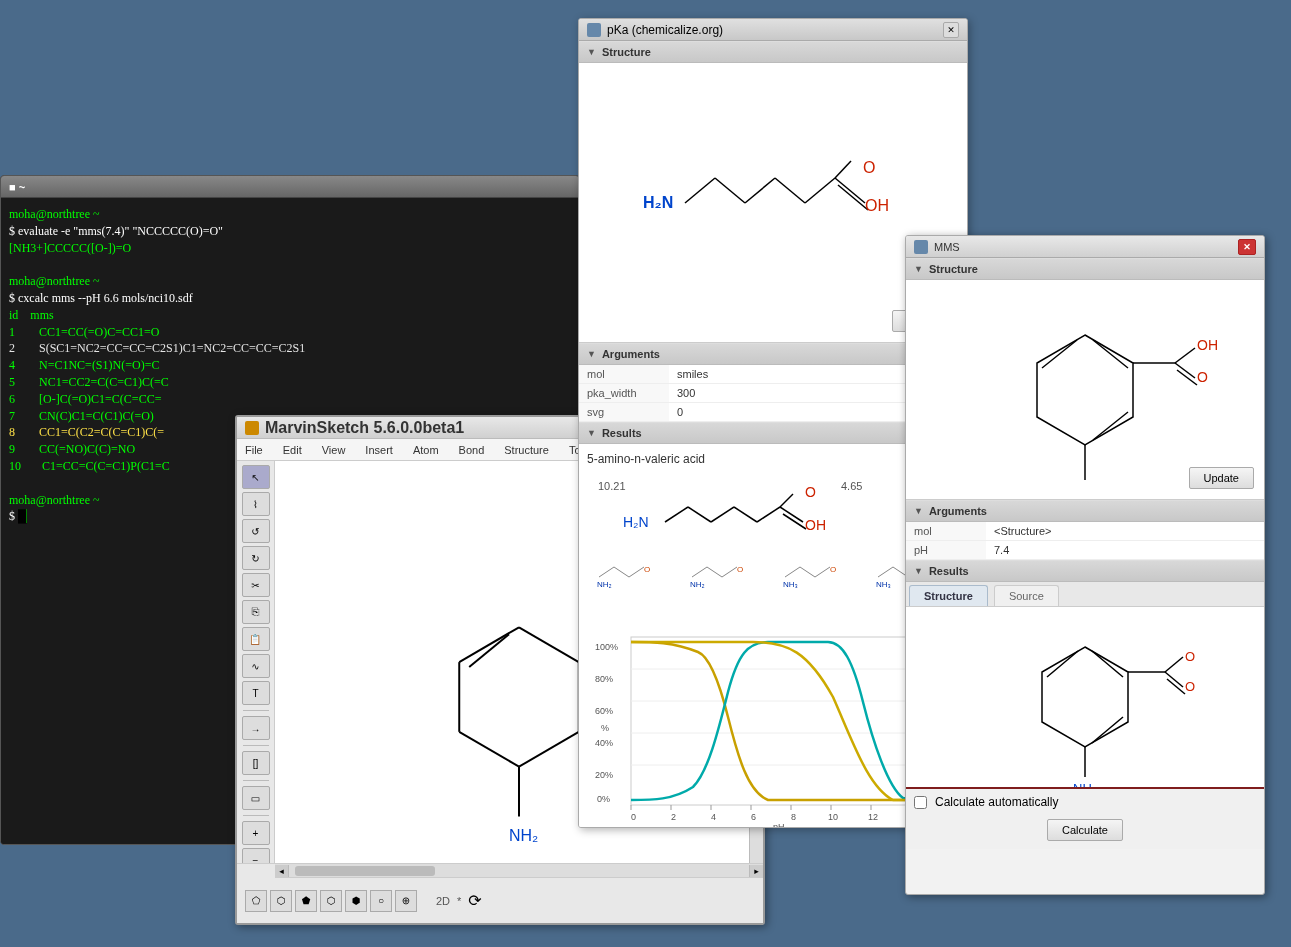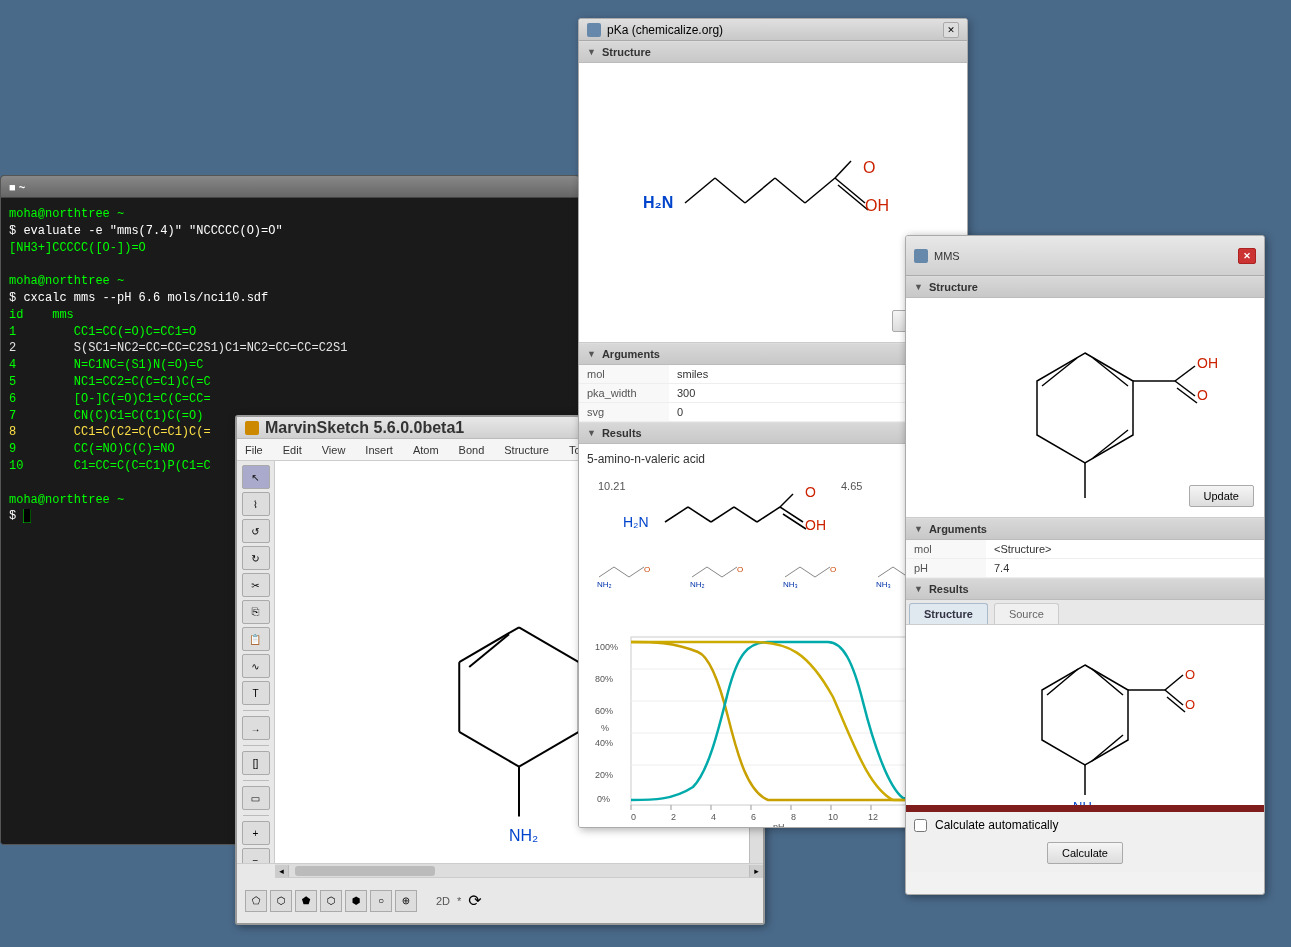--- a/index.html
+++ b/index.html
@@ -34,21 +34,21 @@
       border-bottom: 1px solid #444;
     }
     .terminal-titlebar-text {
       color: #fff;
       font-size: 11px;
       font-weight: bold;
     }
     .terminal-body {
       background: #1a1a1a;
       color: #00ff00;
-      font-family: Liberation Mono, monospace;
+      font-family: Liberation Serif, serif;
       font-size: 12px;
       padding: 8px;
       height: calc(100% - 22px);
       overflow: hidden;
     }
     .terminal-line { line-height: 1.4; }
 
     
     .marvin-window {
       position: absolute;
@@ -256,21 +256,21 @@
       width: 360px;
       height: 660px;
       background: #f2f2f2;
       border: 1px solid #aaa;
       border-radius: 3px;
       box-shadow: 2px 2px 8px rgba(0,0,0,0.4);
       overflow: hidden;
     }
     .mms-titlebar {
       background: linear-gradient(to bottom, #e8e8e8, #d0d0d0);
-      height: 40px;
+      height: 22px;
       display: flex;
       align-items: center;
       padding: 0 8px;
       border-bottom: 1px solid #aaa;
       justify-content: space-between;
     }
     .mms-titlebar-left {
       display: flex;
       align-items: center;
       gap: 6px;
@@ -796,20 +796,20 @@
         <text x="100" y="-6" font-size="13" fill="#cc2200">O</text>
         <line x1="80" y1="-25" x2="98" y2="-40" stroke="#000" stroke-width="1.5"></line>
         <text x="100" y="-36" font-size="13" fill="#cc2200">O</text>
 
         <line x1="0" y1="50" x2="0" y2="80" stroke="#000" stroke-width="1.5"></line>
         <text x="-12" y="96" font-size="13" fill="#0044cc">NH₂</text>
       </g>
     </svg>
   </div>
 
-  <div style="padding:6px 8px;background:#f0f0f0;border-top:7px solid #7f1d1d;display:flex;align-items:center;gap:8px;">
+  <div style="padding:6px 8px;background:#f0f0f0;border-top:2px solid #7f1d1d;display:flex;align-items:center;gap:8px;">
     <input type="checkbox" style="">
     <span>Calculate automatically</span>
   </div>
   <div style="padding:4px 24px 8px;background:#f0f0f0;text-align:center;">
     <button class="mms-calc-btn">Calculate</button>
   </div>
 </div>
 
 </body></html>

